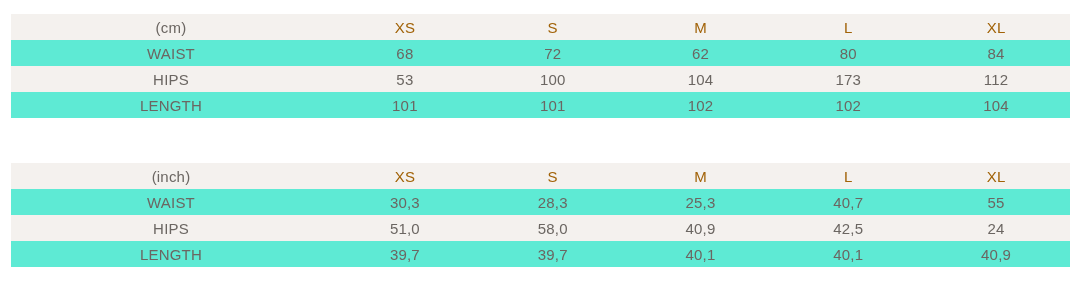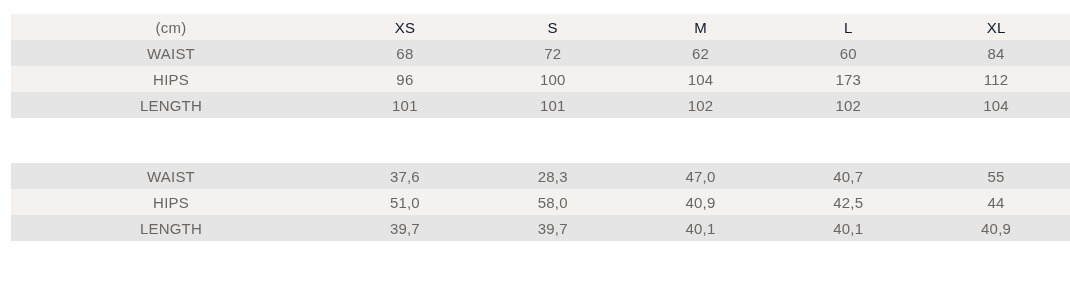--- a/index.html
+++ b/index.html
@@ -24,40 +24,40 @@
     left: 11px;
     width: 1047px;
     border-collapse: collapse;
     table-layout: fixed;
   }
   .size-table.table-cm { top: 14px; }
   .size-table.table-inch { top: 163px; }
 
   .size-table tr { height: 26px; }
   .size-table tr.row-light { background: #f4f1ee; }
-  .size-table tr.row-dark  { background: #e5e5e5; }
+  .size-table tr.row-dark  { background: #5eead4; }
 
   .size-table td {
     padding: 1px;
     text-align: center;
     vertical-align: middle;
     font-size: 15px;
     font-weight: 400;
     color: #6b6662;
     letter-spacing: 0.2px;
     white-space: nowrap;
   }
   .size-table td.col-label { width: 318px; }
   .size-table td.col-size  { width: 145.8px; }
 
   .size-table td.unit-cell {
     color: #6b6662;
   }
   .size-table td.header-size {
-    color: #0f172a;
+    color: #a16207;
   }
 </style>
 </head>
 <body>
 
 <div class="chart-wrap">
 
   <table class="size-table table-cm">
     <tbody>
       <tr class="row-light">
@@ -66,59 +66,67 @@
         <td class="col-size header-size">S</td>
         <td class="col-size header-size">M</td>
         <td class="col-size header-size">L</td>
         <td class="col-size header-size">XL</td>
       </tr>
       <tr class="row-dark">
         <td class="col-label">WAIST</td>
         <td class="col-size">68</td>
         <td class="col-size">72</td>
         <td class="col-size">62</td>
-        <td class="col-size">60</td>
+        <td class="col-size">80</td>
         <td class="col-size">84</td>
       </tr>
       <tr class="row-light">
         <td class="col-label">HIPS</td>
-        <td class="col-size">96</td>
+        <td class="col-size">53</td>
         <td class="col-size">100</td>
         <td class="col-size">104</td>
         <td class="col-size">173</td>
         <td class="col-size">112</td>
       </tr>
       <tr class="row-dark">
         <td class="col-label">LENGTH</td>
         <td class="col-size">101</td>
         <td class="col-size">101</td>
         <td class="col-size">102</td>
         <td class="col-size">102</td>
         <td class="col-size">104</td>
       </tr>
     </tbody>
   </table>
 
   <table class="size-table table-inch">
     <tbody>
+      <tr class="row-light">
+        <td class="col-label unit-cell">(inch)</td>
+        <td class="col-size header-size">XS</td>
+        <td class="col-size header-size">S</td>
+        <td class="col-size header-size">M</td>
+        <td class="col-size header-size">L</td>
+        <td class="col-size header-size">XL</td>
+      </tr>
       <tr class="row-dark">
         <td class="col-label">WAIST</td>
-        <td class="col-size">37,6</td>
+        <td class="col-size">30,3</td>
         <td class="col-size">28,3</td>
-        <td class="col-size">47,0</td>
+        <td class="col-size">25,3</td>
         <td class="col-size">40,7</td>
         <td class="col-size">55</td>
       </tr>
       <tr class="row-light">
         <td class="col-label">HIPS</td>
         <td class="col-size">51,0</td>
         <td class="col-size">58,0</td>
         <td class="col-size">40,9</td>
         <td class="col-size">42,5</td>
-        <td class="col-size">44</td>
+        <td class="col-size">24</td>
       </tr>
       <tr class="row-dark">
         <td class="col-label">LENGTH</td>
         <td class="col-size">39,7</td>
         <td class="col-size">39,7</td>
         <td class="col-size">40,1</td>
         <td class="col-size">40,1</td>
         <td class="col-size">40,9</td>
       </tr>
     </tbody>

